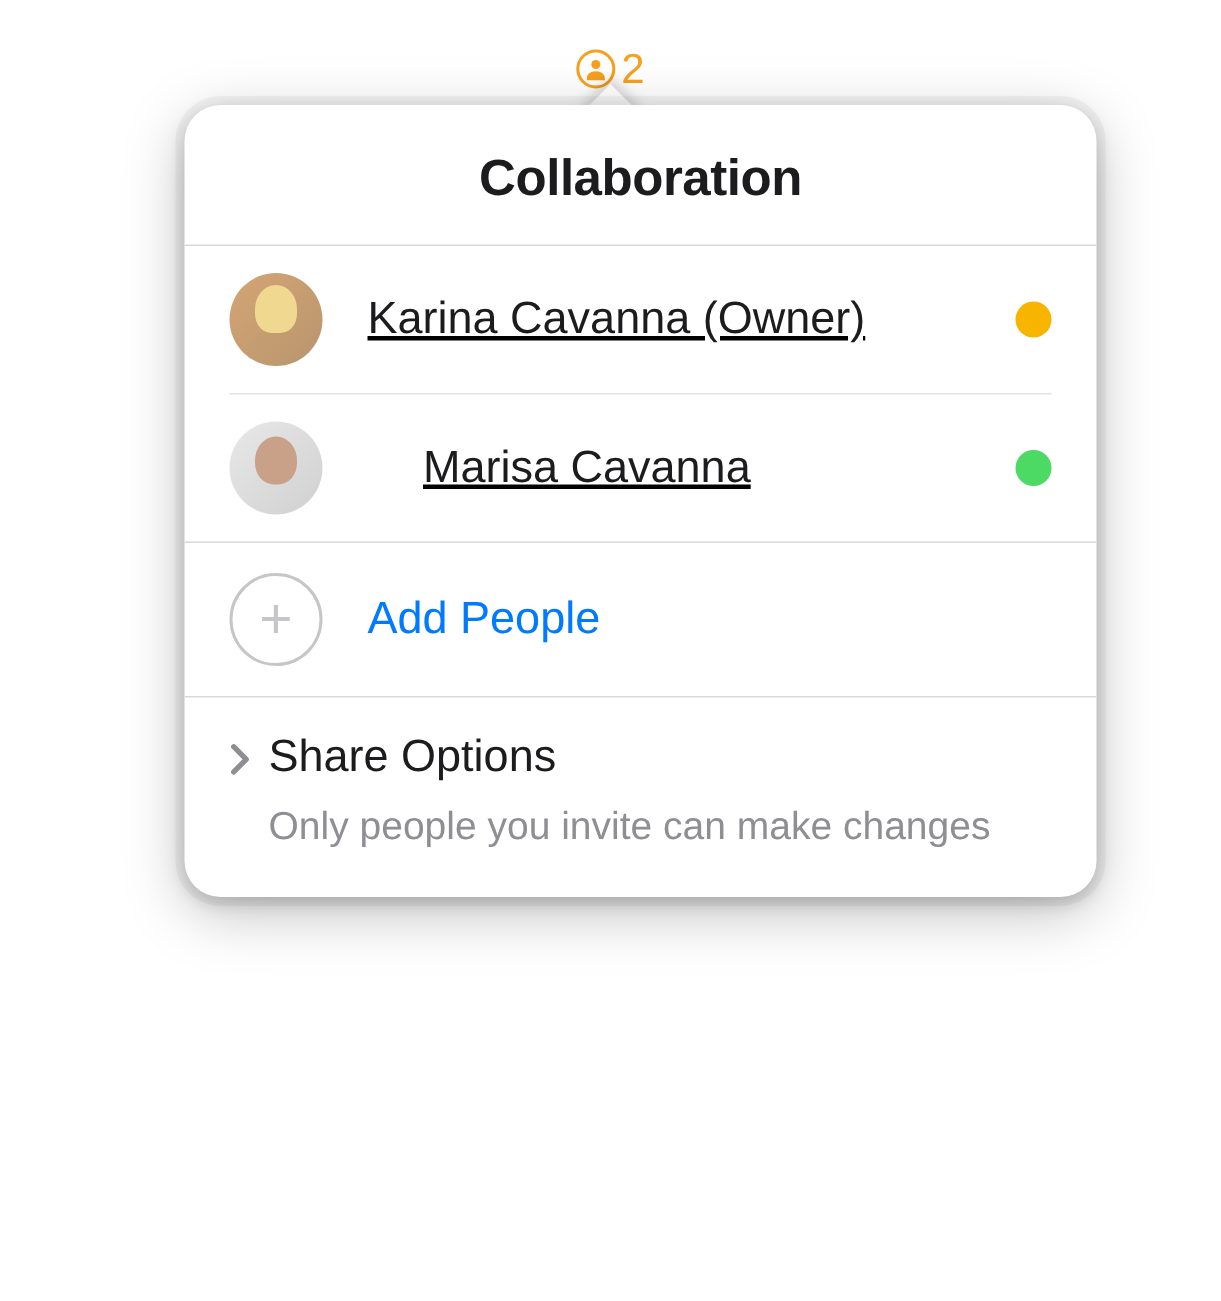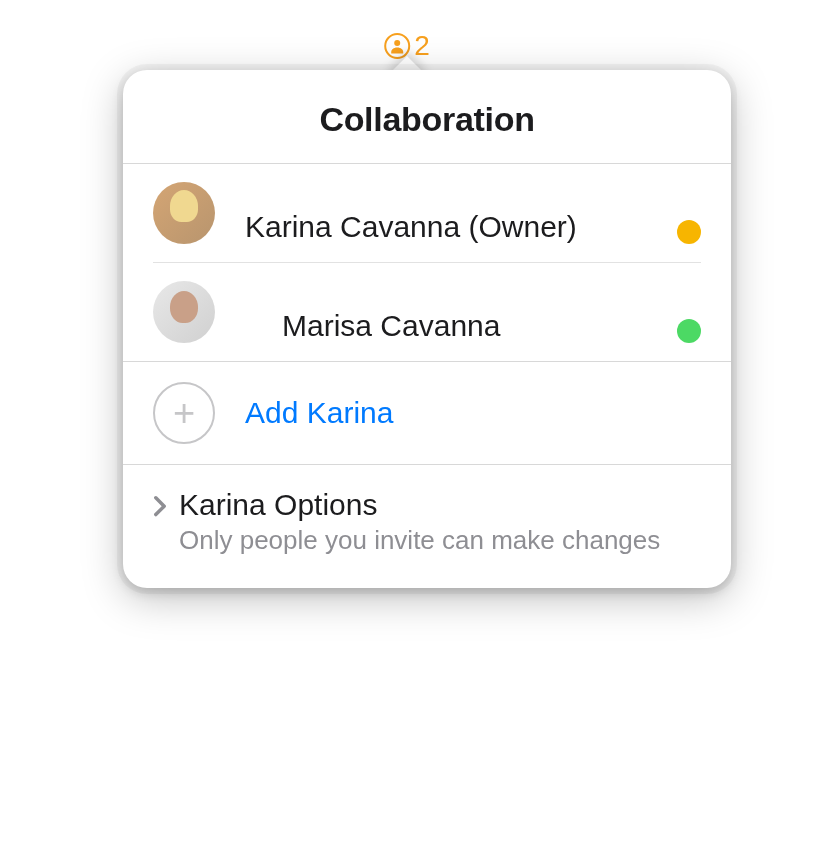--- a/index.html
+++ b/index.html
@@ -90,24 +90,25 @@
       font-size: 34px;
       font-weight: 600;
       color: #1c1c1e;
       letter-spacing: -0.3px;
     }
     .participant-list {
       padding: 0 30px;
     }
     .participant-row {
       display: flex;
-      align-items: flex-end;
+      align-items: center;
       padding: 18px 0;
       border-bottom: 1px solid #e2e2e2;
       cursor: pointer;
+      text-decoration: underline;
     }
     .participant-row:last-child {
       border-bottom: none;
       gap: 37px;
     }
     .avatar {
       width: 62px;
       height: 62px;
       border-radius: 50%;
       margin-right: 30px;
@@ -217,21 +218,21 @@
     .share-options-title {
       font-size: 30px;
       color: #1c1c1e;
       font-weight: 400;
       line-height: 1.2;
     }
     .share-options-subtitle {
       font-size: 26px;
       color: #8e8e93;
       font-weight: 400;
-      margin-top: 2px;
+      margin-top: 12px;
     }
   </style>
 </head>
 <body>
 
 <div class="indicator">
   <span class="indicator-icon">
     <svg viewBox="0 0 24 24" fill="#f7a01e">
       <circle cx="12" cy="8" r="4"></circle>
       <path d="M12 14c-5 0-8 3-8 6v2h16v-2c0-3-3-6-8-6z"></path>
@@ -258,28 +259,28 @@
         <div class="avatar avatar-3"></div>
         <div class="participant-name">Marisa Cavanna</div>
         <div class="status-dot" style="background:#4cd964"></div>
       </div>
     </div>
 
     <div class="add-people-row">
       <div class="add-icon">
         <span class="add-icon-plus">+</span>
       </div>
-      <div class="add-people-label">Add Karina</div>
+      <div class="add-people-label">Add People</div>
     </div>
 
     <div class="share-options-row">
       <div class="chevron-icon">
         <svg viewBox="0 0 10 16" fill="none" stroke="#8e8e93" stroke-width="2.5" stroke-linecap="round" stroke-linejoin="round">
           <polyline points="2,2 8,8 2,14"></polyline>
         </svg>
       </div>
       <div class="share-options-text">
-        <div class="share-options-title">Karina Options</div>
+        <div class="share-options-title">Share Options</div>
         <div class="share-options-subtitle">Only people you invite can make changes</div>
       </div>
     </div>
   </div>
 </div>
 
 </body></html>

